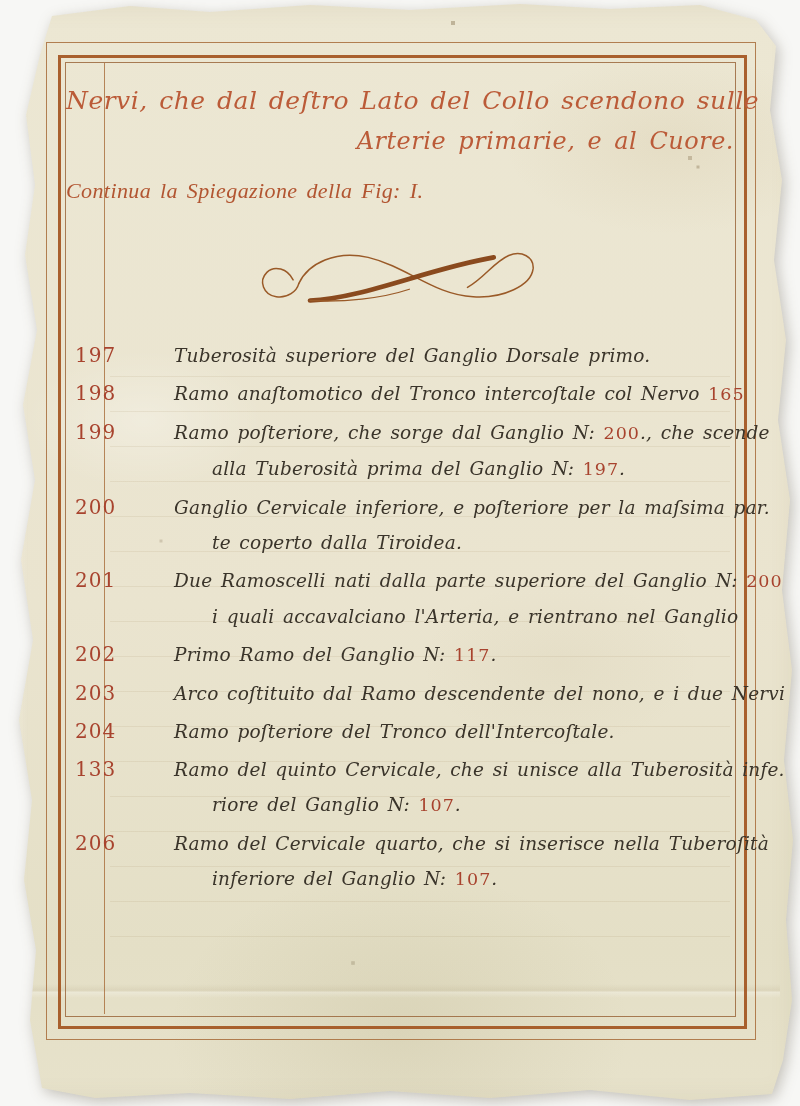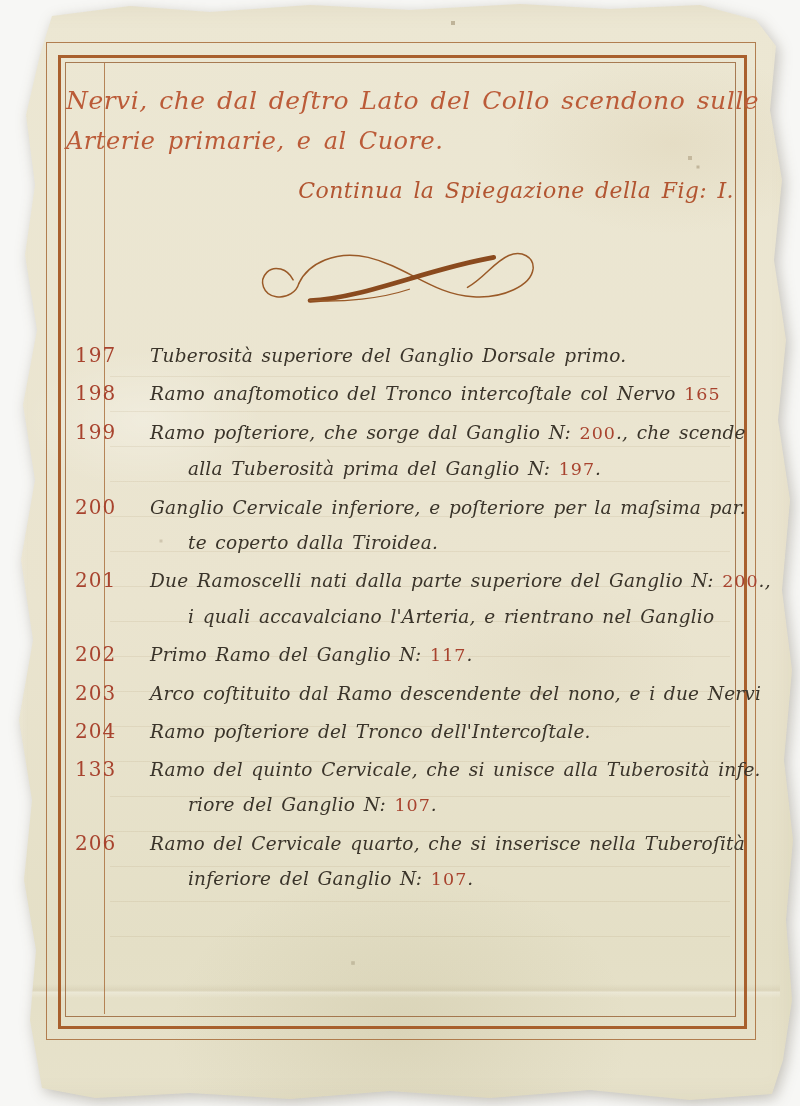--- a/index.html
+++ b/index.html
@@ -39,31 +39,31 @@
       rgba(140,110,60,.10) 32px,rgba(140,110,60,.10) 33px,transparent 33px,transparent 35px);
     pointer-events:none;}
   .speckles{position:absolute;left:0;top:0;width:2px;height:2px;
     box-shadow:452px 22px 0 1px rgba(110,85,50,.35),689px 157px 0 1px rgba(110,85,50,.28),
       697px 166px 0 .5px rgba(110,85,50,.3),540px 692px 0 .8px rgba(100,80,50,.28),
       352px 962px 0 .8px rgba(100,80,50,.22),604px 352px 0 .5px rgba(100,80,50,.22),
       160px 540px 0 .5px rgba(100,80,50,.2);}
   
   .title1{position:absolute;left:66px;width:668px;top:86px;text-align:right;
     font-style:italic;font-size:25px;color:#bb5b38;letter-spacing:.5px;word-spacing:3px;white-space:nowrap;}
-  .title2{position:absolute;left:66px;width:668px;top:127px;text-align:left;
+  .title2{position:absolute;left:66px;width:668px;top:127px;text-align:right;
     font-style:italic;font-size:24px;color:#bb5b38;letter-spacing:.5px;word-spacing:4px;}
-  .subtitle{position:absolute;left:66px;width:668px;top:178px;text-align:right;
-    font-style:italic;font-size:22px;color:#b25531;letter-spacing:.4px;word-spacing:3px;}
+  .subtitle{position:absolute;left:66px;width:668px;top:178px;text-align:left;
+    font-style:italic;font-size:22px;color:#b25531;letter-spacing:.4px;word-spacing:3px;font-family:Liberation Serif, serif;}
   .flourish{position:absolute;left:250px;top:238px;width:300px;height:80px;}
   .entries{position:absolute;left:66px;top:338px;width:668px;}
   .entry{position:relative;padding-left:84px;margin-bottom:3px;}
   .entry-num{position:absolute;left:9px;top:5px;font-size:20px;color:#a8432e;
     font-style:normal;letter-spacing:1px;}
   .entry-text{font-style:italic;font-size:18.5px;color:#3a342a;line-height:35px;
-    letter-spacing:.2px;word-spacing:2.5px;}
+    letter-spacing:.2px;word-spacing:2.5px;margin-left:24px;}
   .entry-text .line{white-space:nowrap;}
   .entry-text .line.cont{padding-left:38px;}
   .entry-text .red{color:#a8432e;font-style:normal;font-size:17.5px;letter-spacing:1px;}
 </style>
 </head>
 <body>
 
 <div class="stage">
   <div class="paper-shadow">
     <div class="paper">

